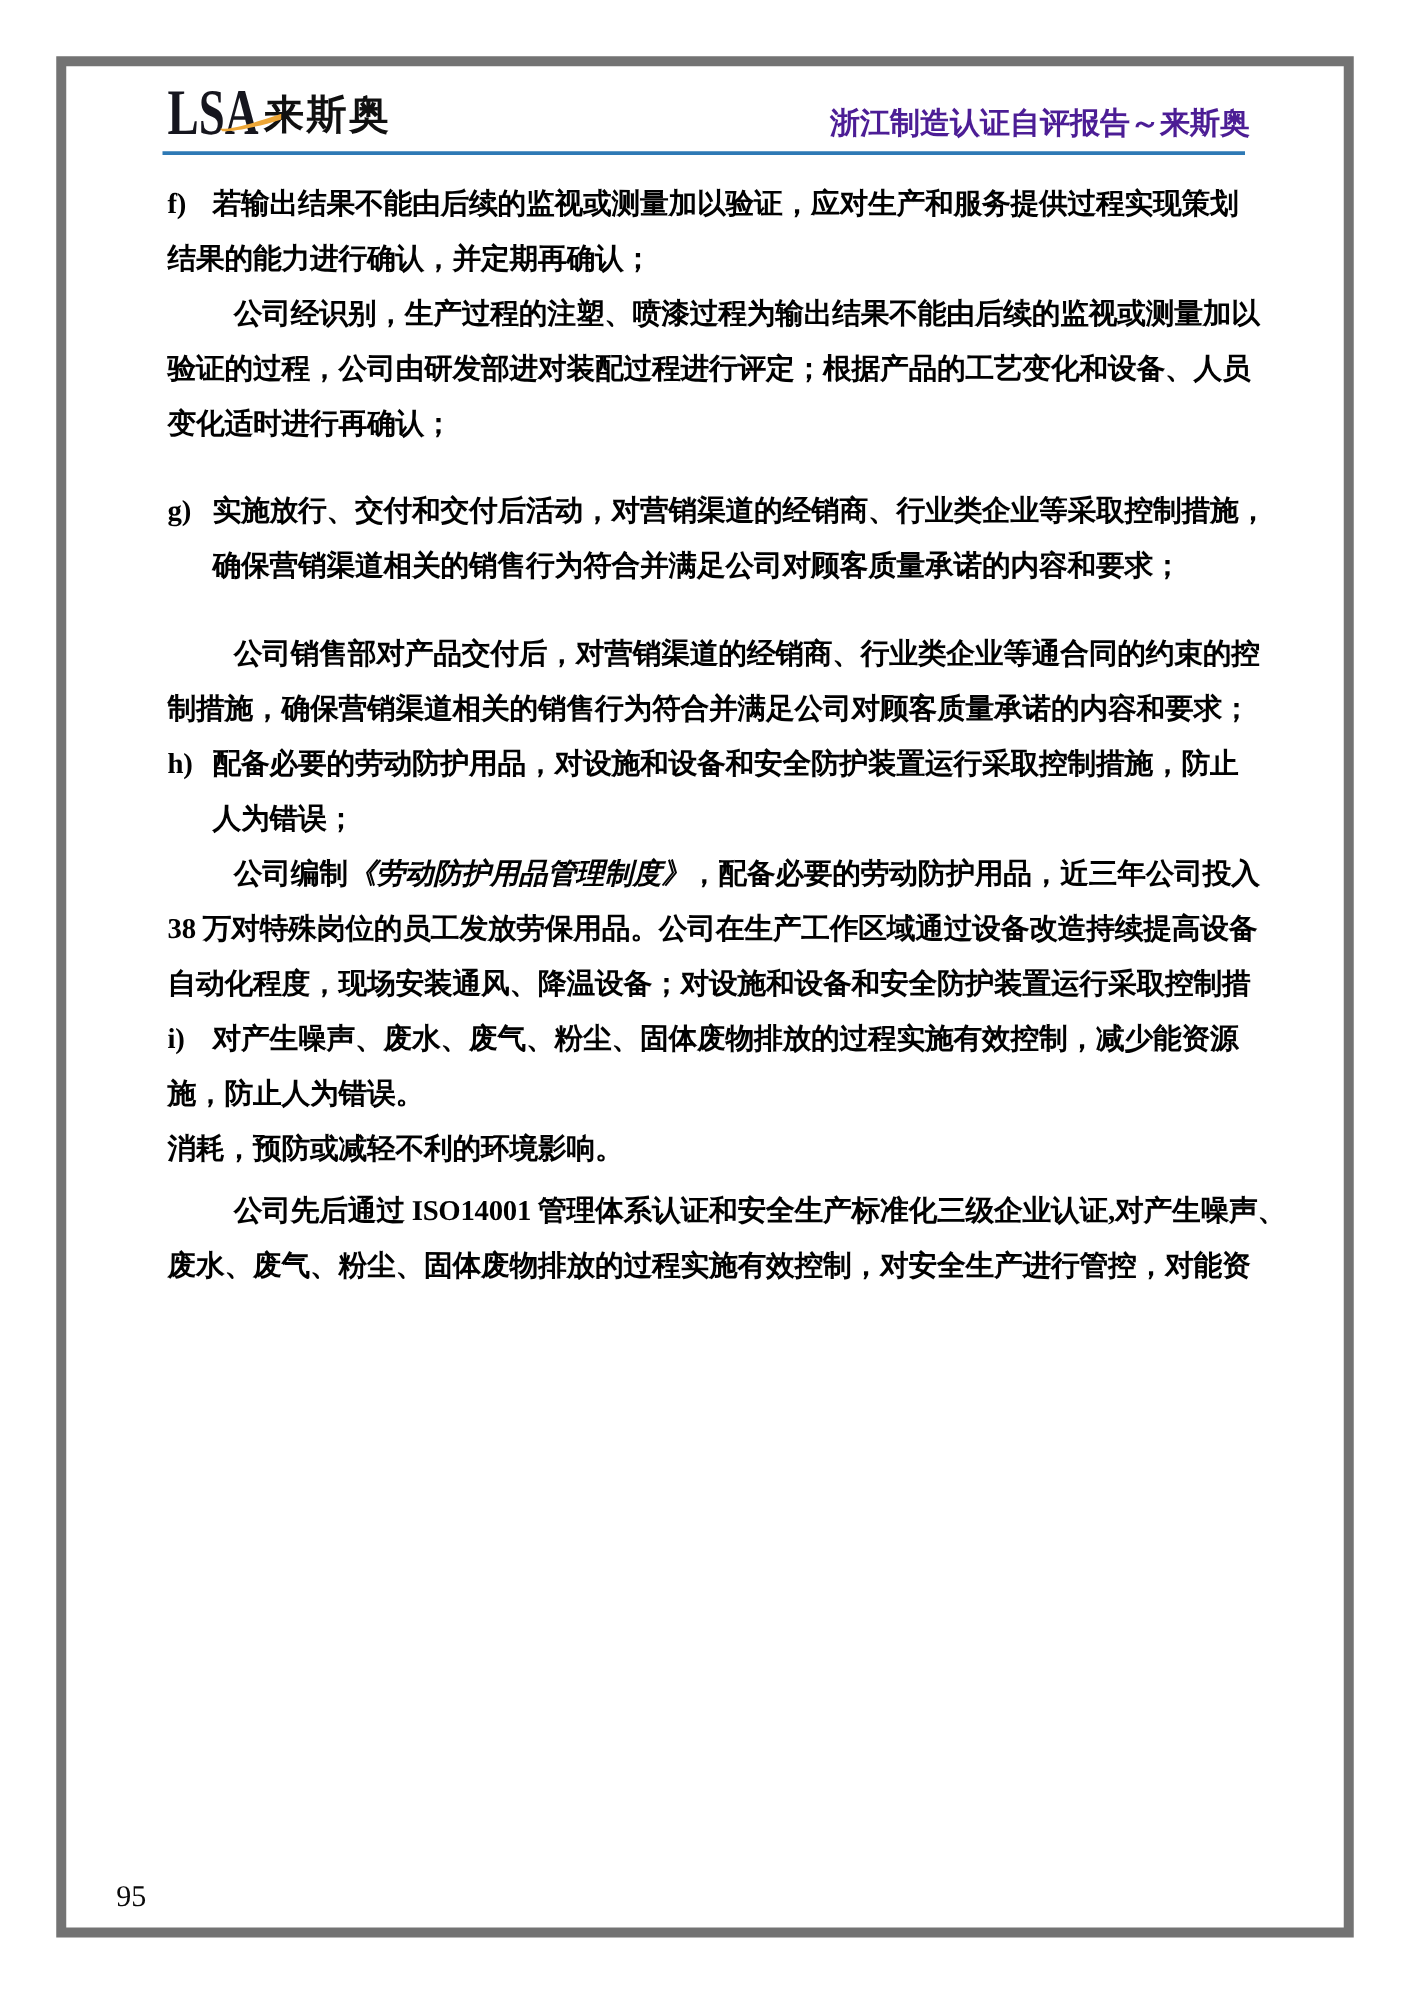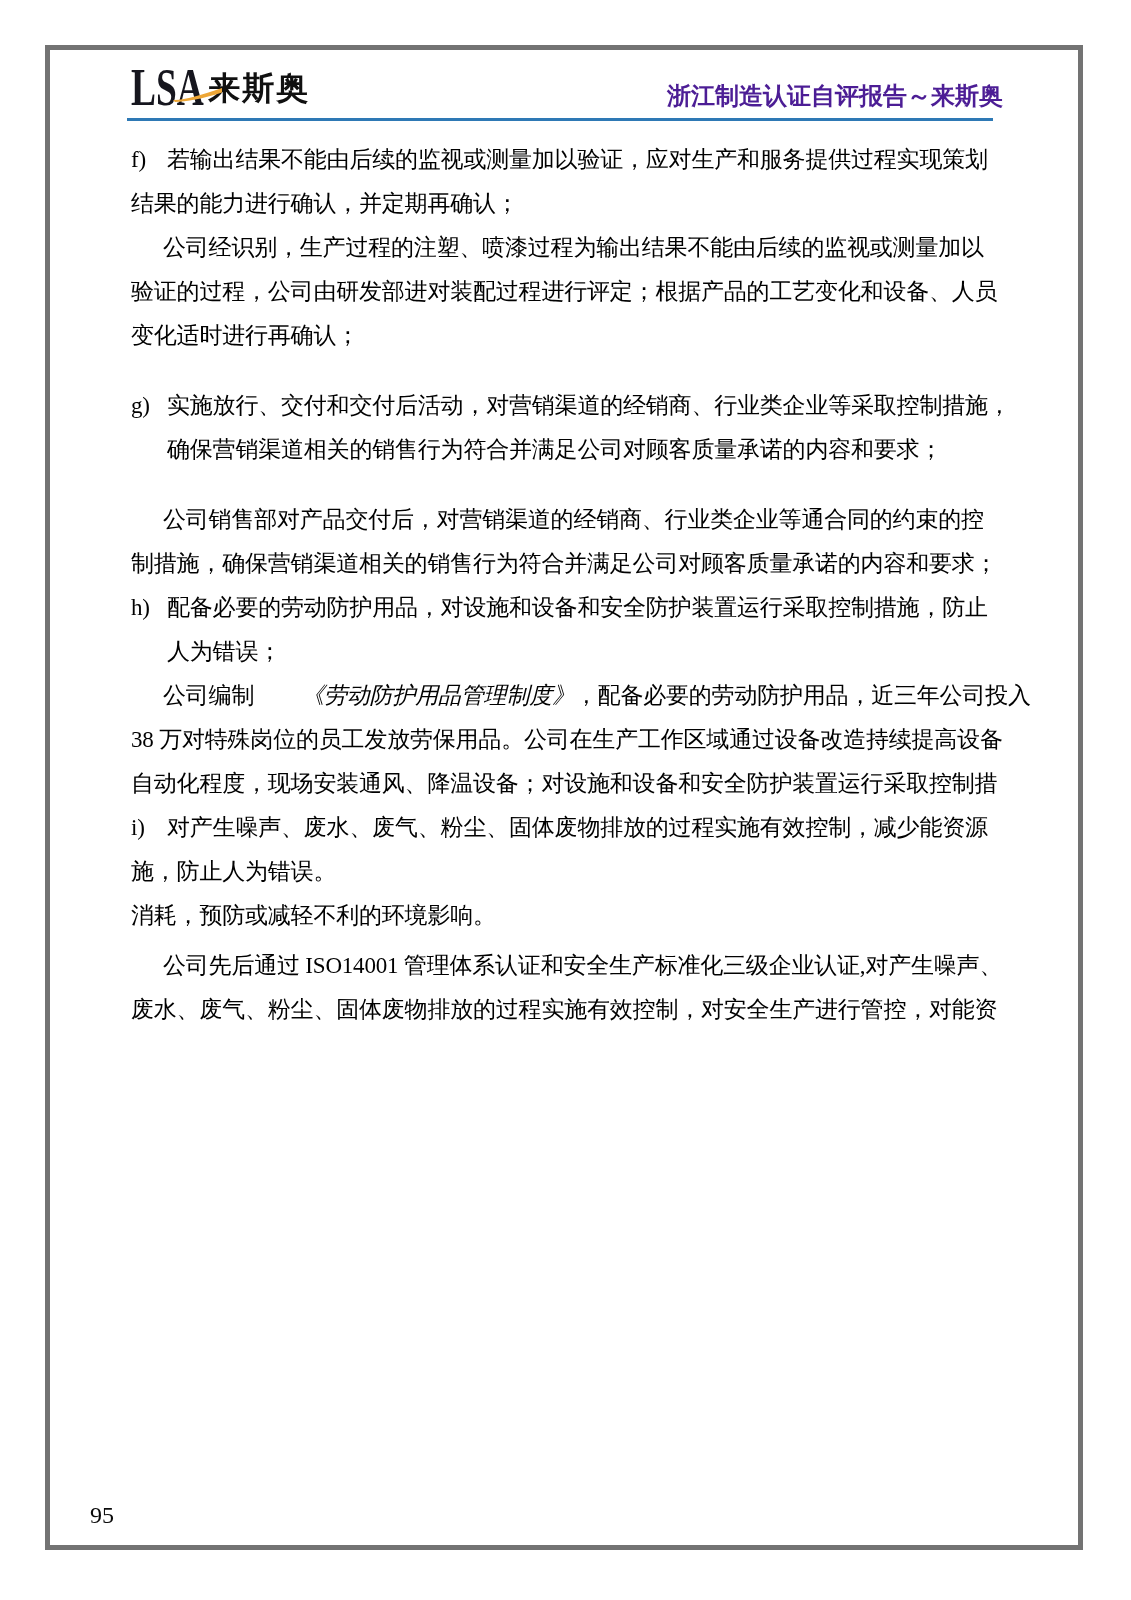--- a/index.html
+++ b/index.html
@@ -8,21 +8,21 @@
     background:#ffffff;
     position:relative;
     font-family:"Liberation Serif","DejaVu Serif",serif;
     color:#000;
     overflow:hidden;
   }
   .frame {
     position:absolute;
     left:45px; top:45px;
     width:1038px; height:1505px;
-    border:5px solid #737373;
+    border:8px solid #737373;
     background:#ffffff;
     box-sizing:border-box;
   }
   
   .logo {
     position:absolute; left:81px; top:12px;
     height:52px; white-space:nowrap;
   }
   .logo-lsa {
     display:inline-block;
@@ -59,35 +59,36 @@
   }
   .rule {
     position:absolute; left:77px; top:68px;
     width:866px; height:3px;
     background:#2e79b5;
   }
   
   .doc-body {
     position:absolute; left:81px; top:88px;
     width:870px;
+    font-weight:bold;
   }
   .line {
     height:44px; line-height:44px;
     font-size:23px;
     letter-spacing:-0.2px;
     white-space:pre;
     color:#010101;
   }
   .line .label {
     display:inline-block;
     width:36px;
   }
   .indent-hang { margin-left:36px; }
-  .indent-para { margin-left:32px; }
-  .part-italic { font-style:italic;padding-left:47px; }
+  .indent-para { margin-left:53px; }
+  .part-italic { font-style:italic; }
   
   .page-number {
     position:absolute; left:0; right:0; top:1452px;
     text-align:left;
     text-indent:40px;
     font-size:24px;
     color:#0a0a0a;
   }
 </style>
 </head>

